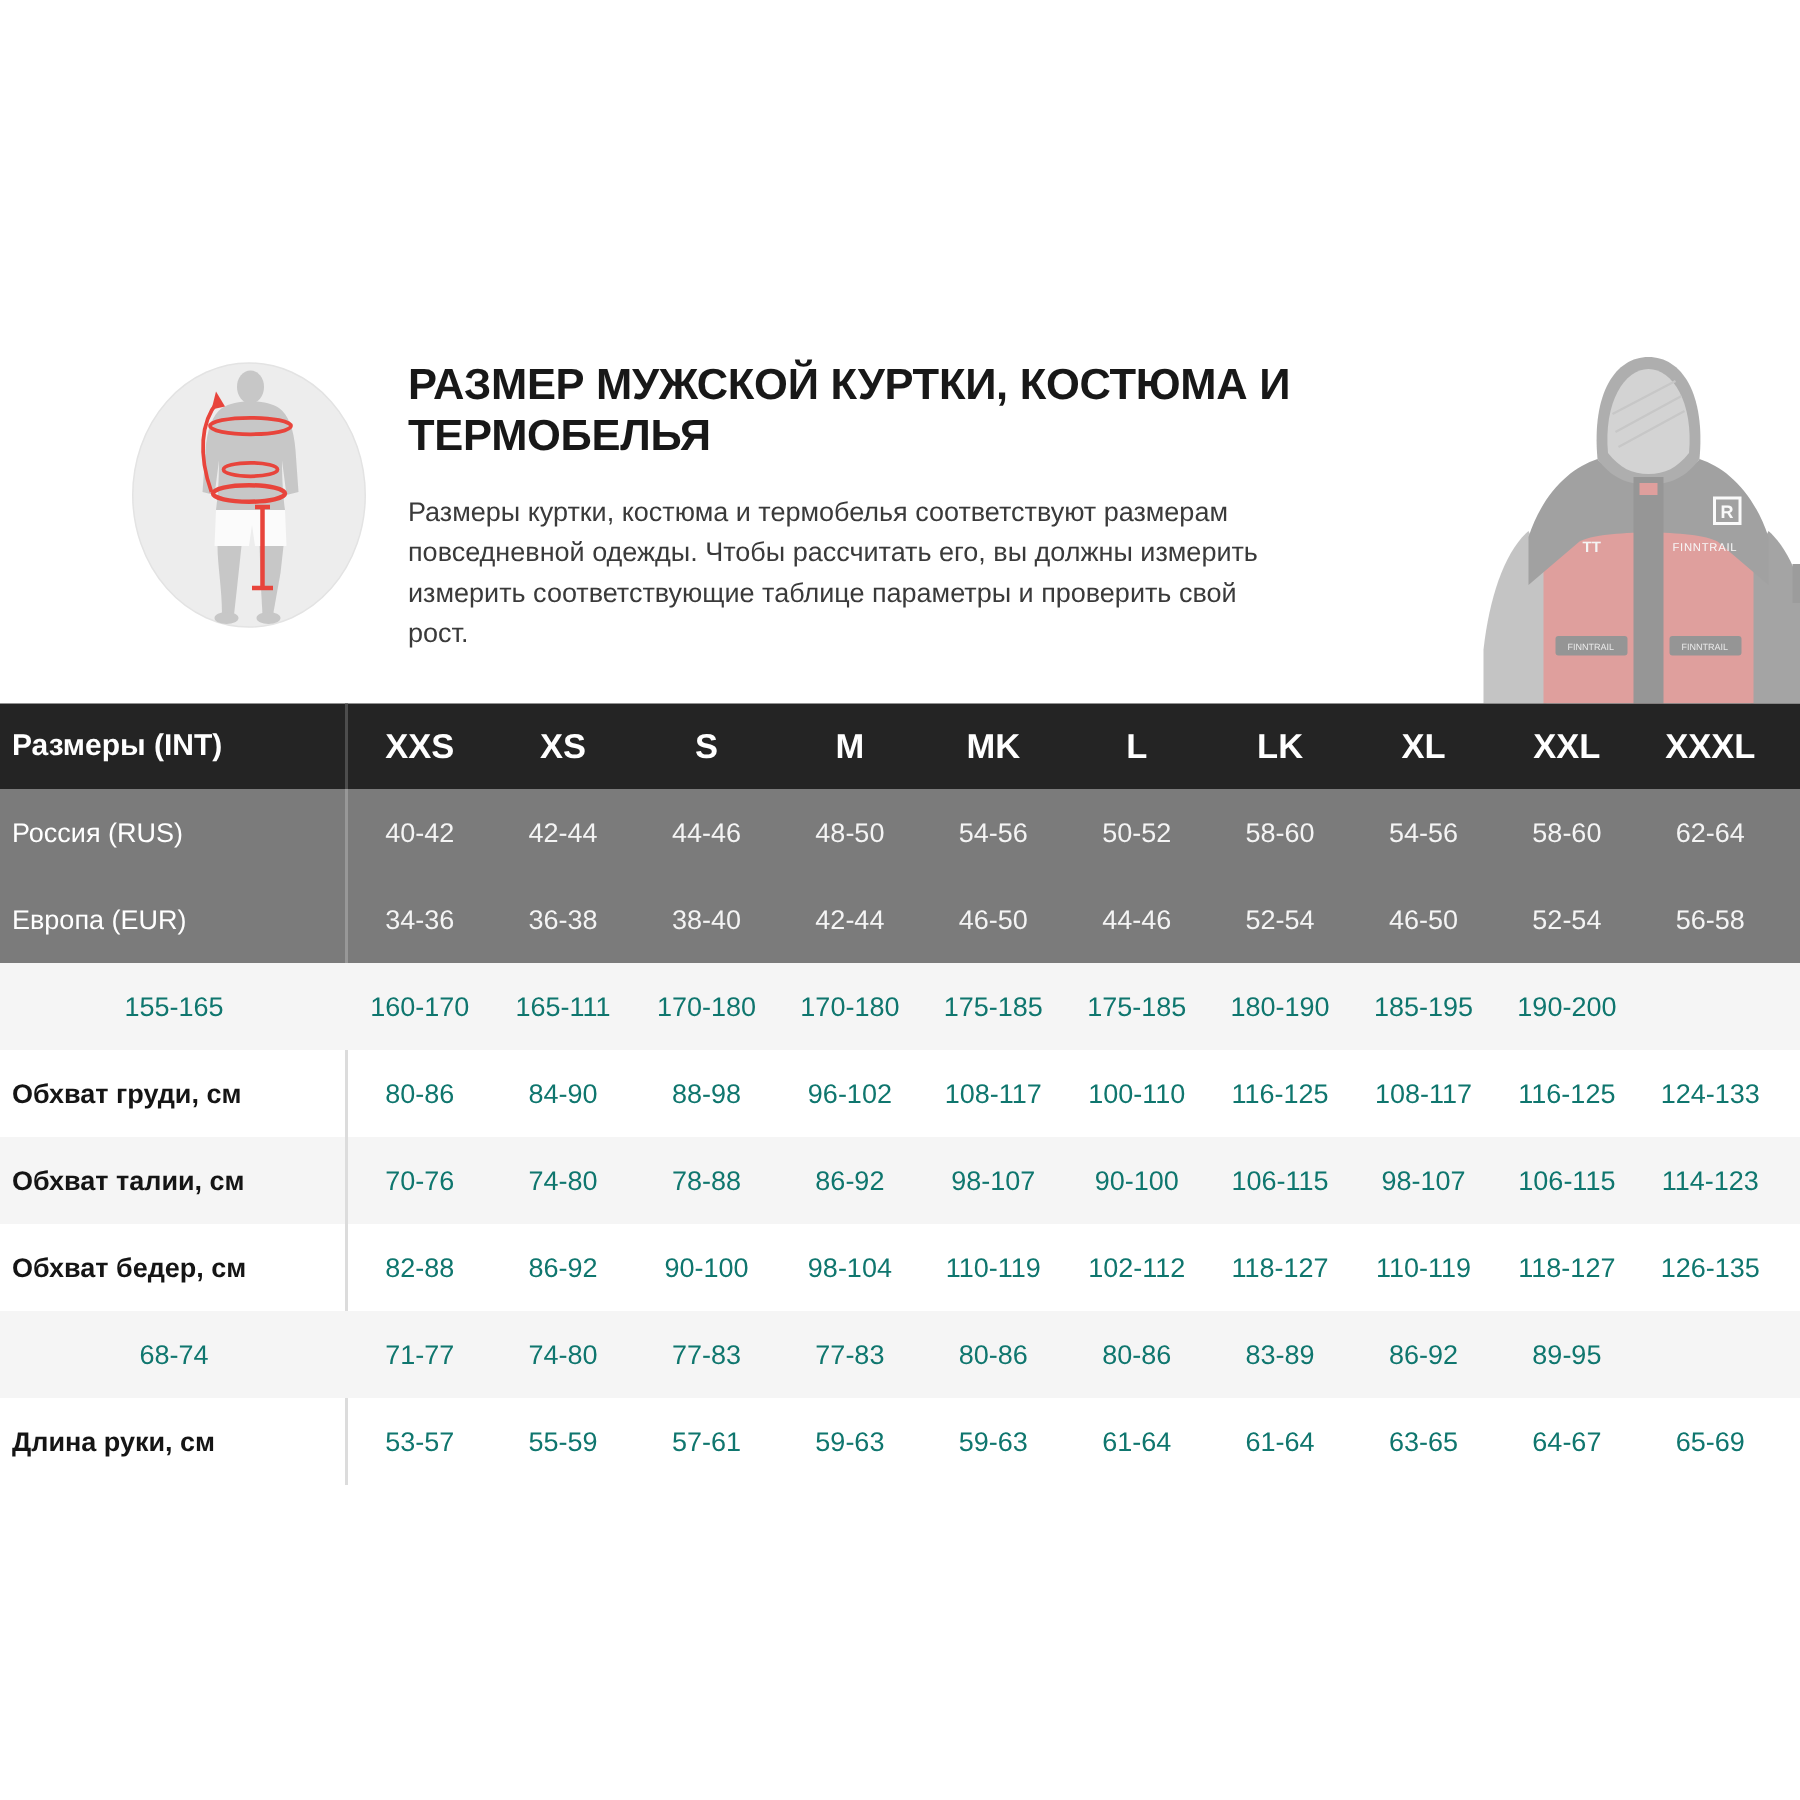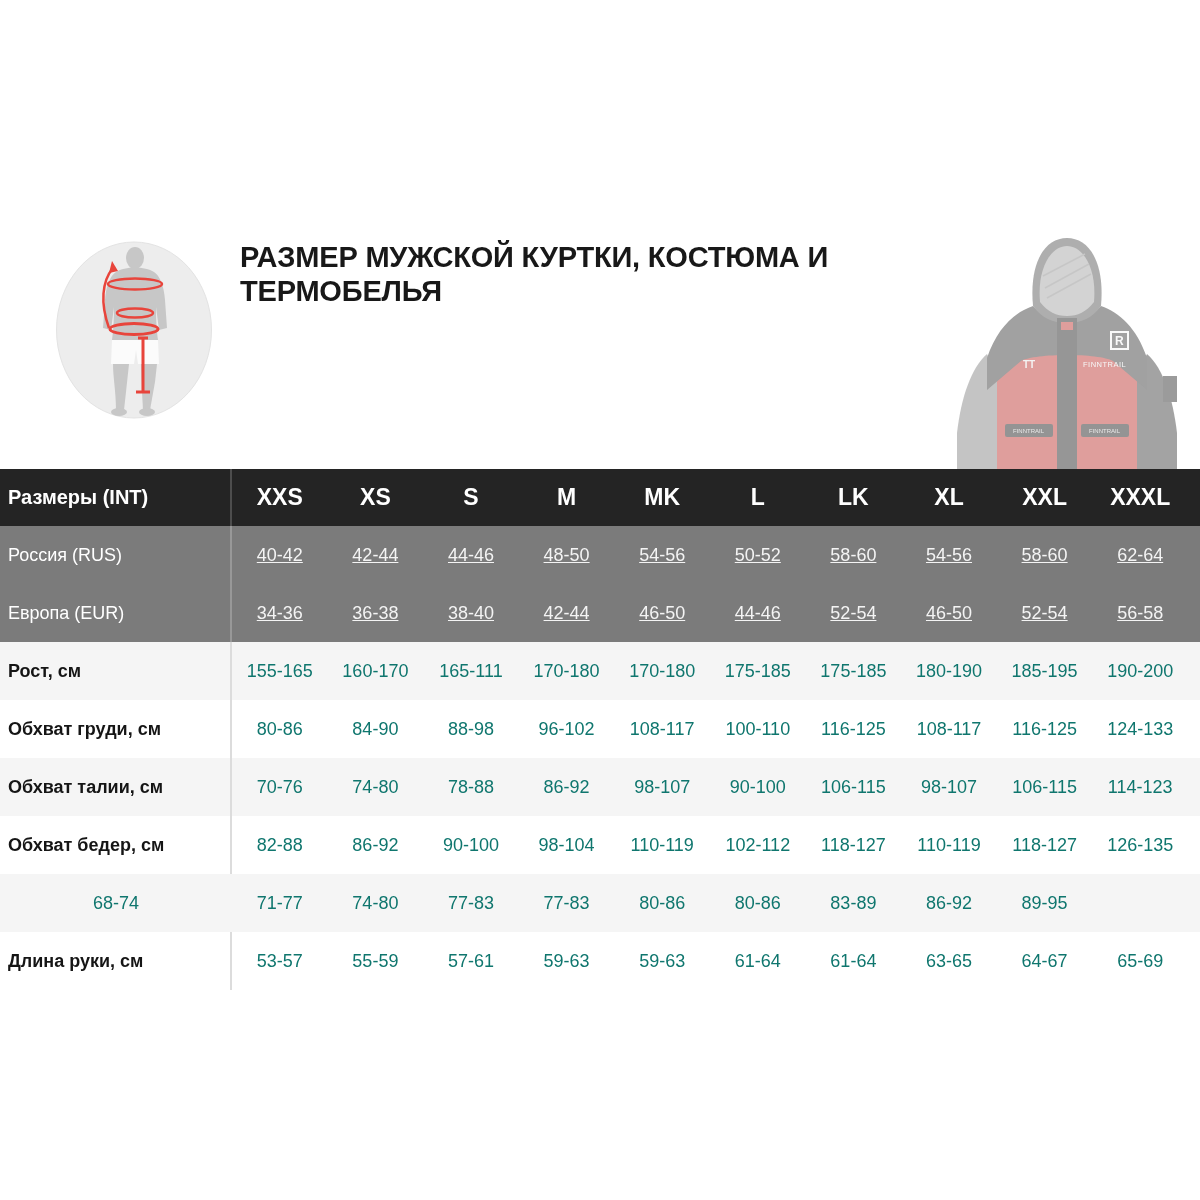--- a/index.html
+++ b/index.html
@@ -2,21 +2,21 @@
 <html><head>
 <meta charset="utf-8">
 <style>
   html,body{margin:0;padding:0;}
   body{
     width:1200px;height:1200px;background:#ffffff;
     font-family:"Liberation Sans","DejaVu Sans",sans-serif;
     position:relative;overflow:hidden;
     -webkit-font-smoothing:antialiased;
   }
-  .hero{position:relative;height:469px;}
+  .hero{position:relative;height:469px;margin-left:32px;}
   .circle-wrap{position:absolute;left:55px;top:241px;width:158px;height:180px;}
   .hero-text{position:absolute;left:240px;top:240px;width:710px;}
   h1.page-title{
     margin:0;font-size:29px;line-height:34px;font-weight:700;
     color:#181818;letter-spacing:-0.2px;text-transform:uppercase;
   }
   .desc{margin-top:20px;}
   .desc-line{font-size:18px;line-height:27px;color:#3a3a3a;}
   .jacket{position:absolute;left:935px;top:228px;width:265px;height:241px;}
 
@@ -41,21 +41,21 @@
     line-height:1.25;
   }
   .thead .cell-label{font-size:20px;font-weight:700;border-right-color:#4d4d4d;}
   .gray  .cell-label{font-size:18px;font-weight:400;border-right-color:#989898;}
   .light .cell-label,.white .cell-label{font-size:18px;font-weight:700;color:#151515;border-right-color:#dcdcdc;}
   .cell-val{
     display:flex;align-items:center;justify-content:center;
     font-size:18px;
   }
   .thead .cell-val{font-size:23px;font-weight:700;}
-  .gray  .cell-val{color:#f4f4f4;text-decoration:underline;}
+  .gray  .cell-val{color:#f4f4f4;}
   .light .cell-val,.white .cell-val{color:#0f766e;}
 </style>
 </head>
 <body>
 
 <div class="page">
 
   <header class="hero">
 
     <div class="circle-wrap">
@@ -80,20 +80,26 @@
           <ellipse cx="79" cy="88" rx="24" ry="5.5" stroke-width="3"></ellipse>
           <path d="M88,97 L88,151 M81,151 L95,151 M83,97 L93,97" stroke-width="3"></path>
           <path d="M54,87 C45,62 47,40 58,27" stroke-width="2.5"></path>
         </g>
         <polygon points="54,32 63,30 57,20" fill="#e8443b"></polygon>
       </svg>
     </div>
 
     <div class="hero-text">
       <h1 class="page-title">Размер мужской куртки, костюма и термобелья</h1>
+      <div class="desc">
+          <div class="desc-line">Размеры куртки, костюма и термобелья соответствуют размерам</div>
+          <div class="desc-line">повседневной одежды. Чтобы рассчитать его, вы должны измерить</div>
+          <div class="desc-line">измерить соответствующие таблице параметры и проверить свой</div>
+          <div class="desc-line">рост.</div>
+        </div>
     </div>
 
     <div class="jacket">
       <svg width="265" height="241" viewBox="0 0 265 241">
         <g opacity="0.5">
 
           <path d="M52,126 C36,140 26,170 22,205 L22,241 L64,241 L64,150 Z" fill="#8a8a8a"></path>
           <path d="M212,126 C228,140 238,170 242,205 L242,241 L200,241 L200,150 Z" fill="#4a4a4a"></path>
 
           <path d="M62,140 L62,241 L202,241 L202,140 C185,122 160,114 132,114 C104,114 79,122 62,140 Z" fill="#c0403c"></path>
@@ -158,21 +164,20 @@
         <div class="cell-val">38-40</div>
         <div class="cell-val">42-44</div>
         <div class="cell-val">46-50</div>
         <div class="cell-val">44-46</div>
         <div class="cell-val">52-54</div>
         <div class="cell-val">46-50</div>
         <div class="cell-val">52-54</div>
         <div class="cell-val">56-58</div>
       </div>
       <div class="row light">
-        <div class="cell-label">Рост, см</div>
         <div class="cell-val">155-165</div>
         <div class="cell-val">160-170</div>
         <div class="cell-val">165-111</div>
         <div class="cell-val">170-180</div>
         <div class="cell-val">170-180</div>
         <div class="cell-val">175-185</div>
         <div class="cell-val">175-185</div>
         <div class="cell-val">180-190</div>
         <div class="cell-val">185-195</div>
         <div class="cell-val">190-200</div>

